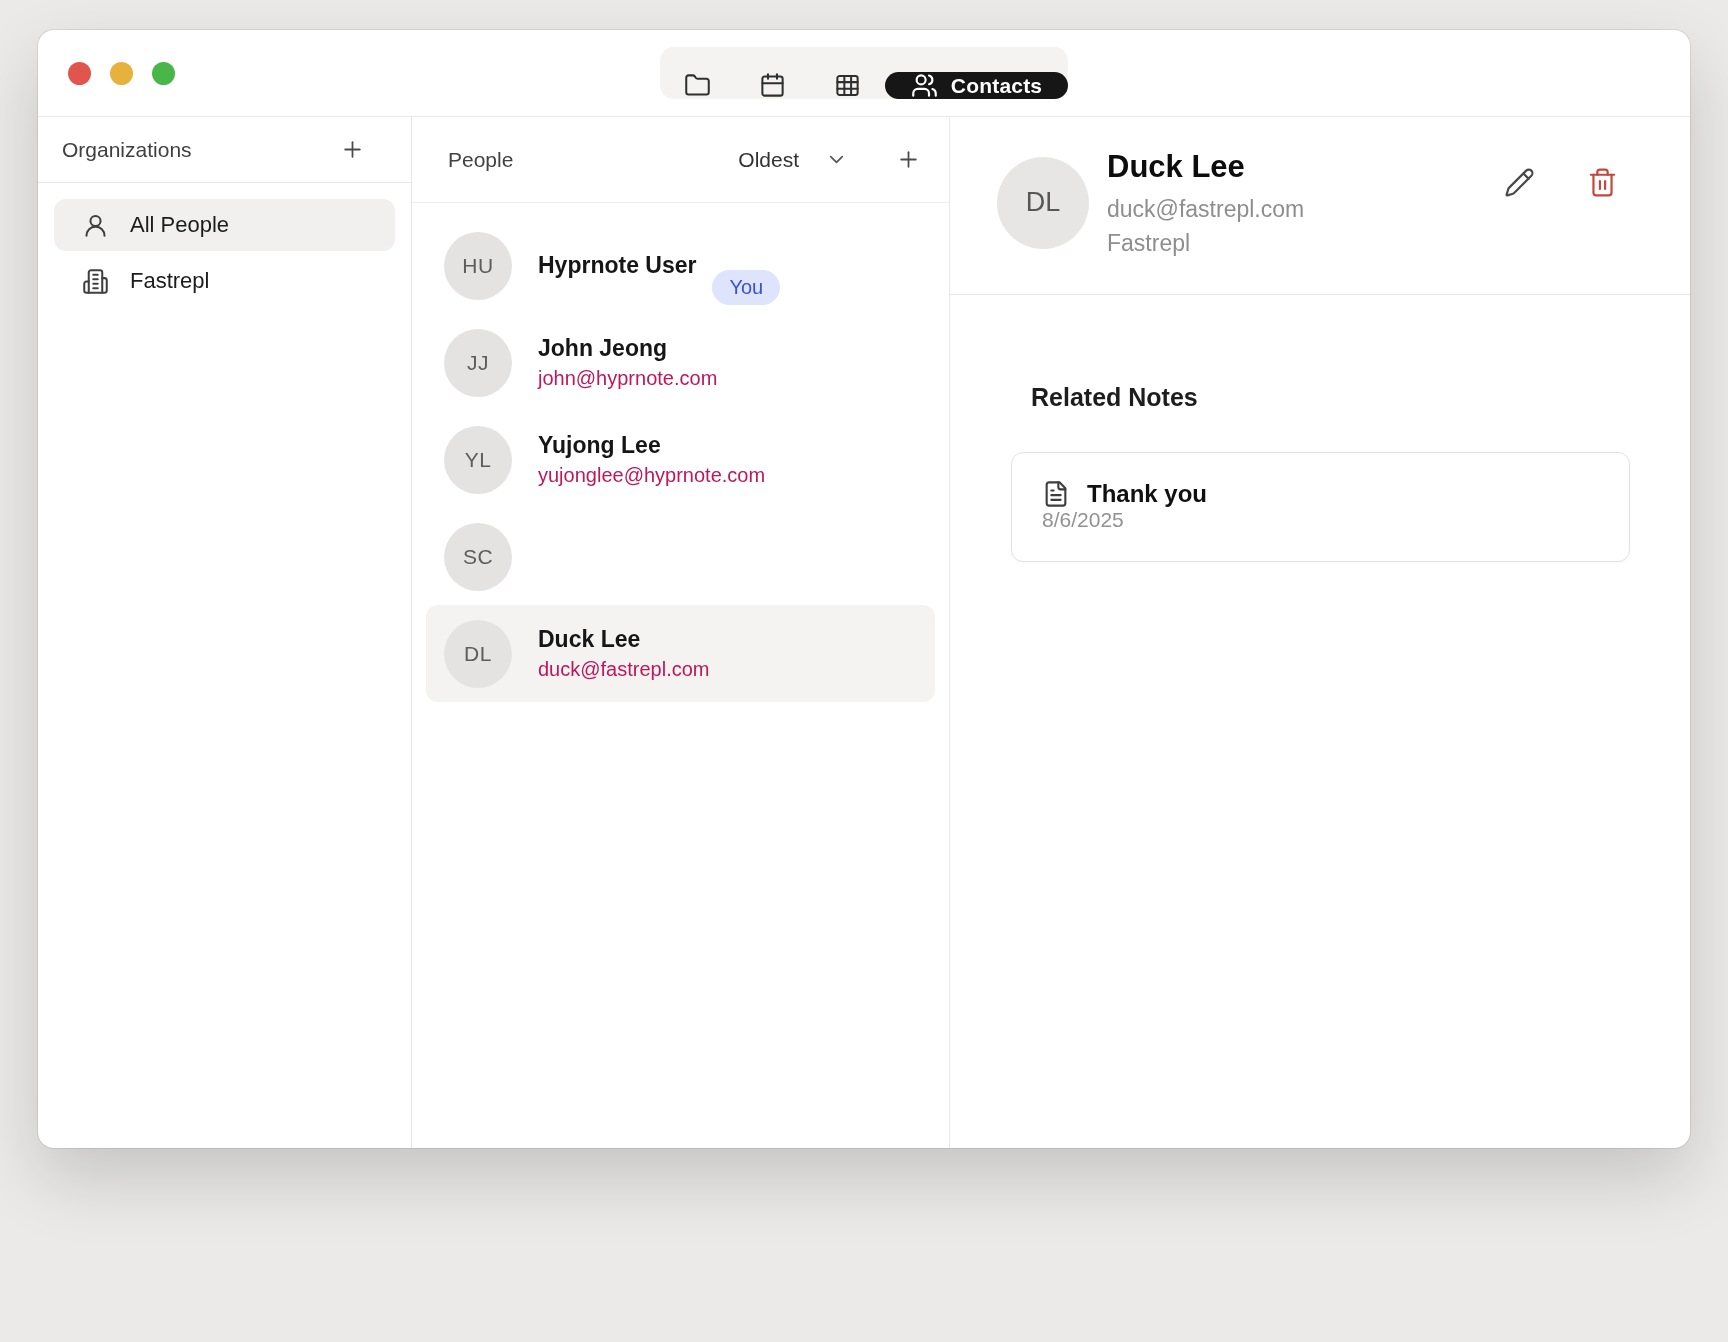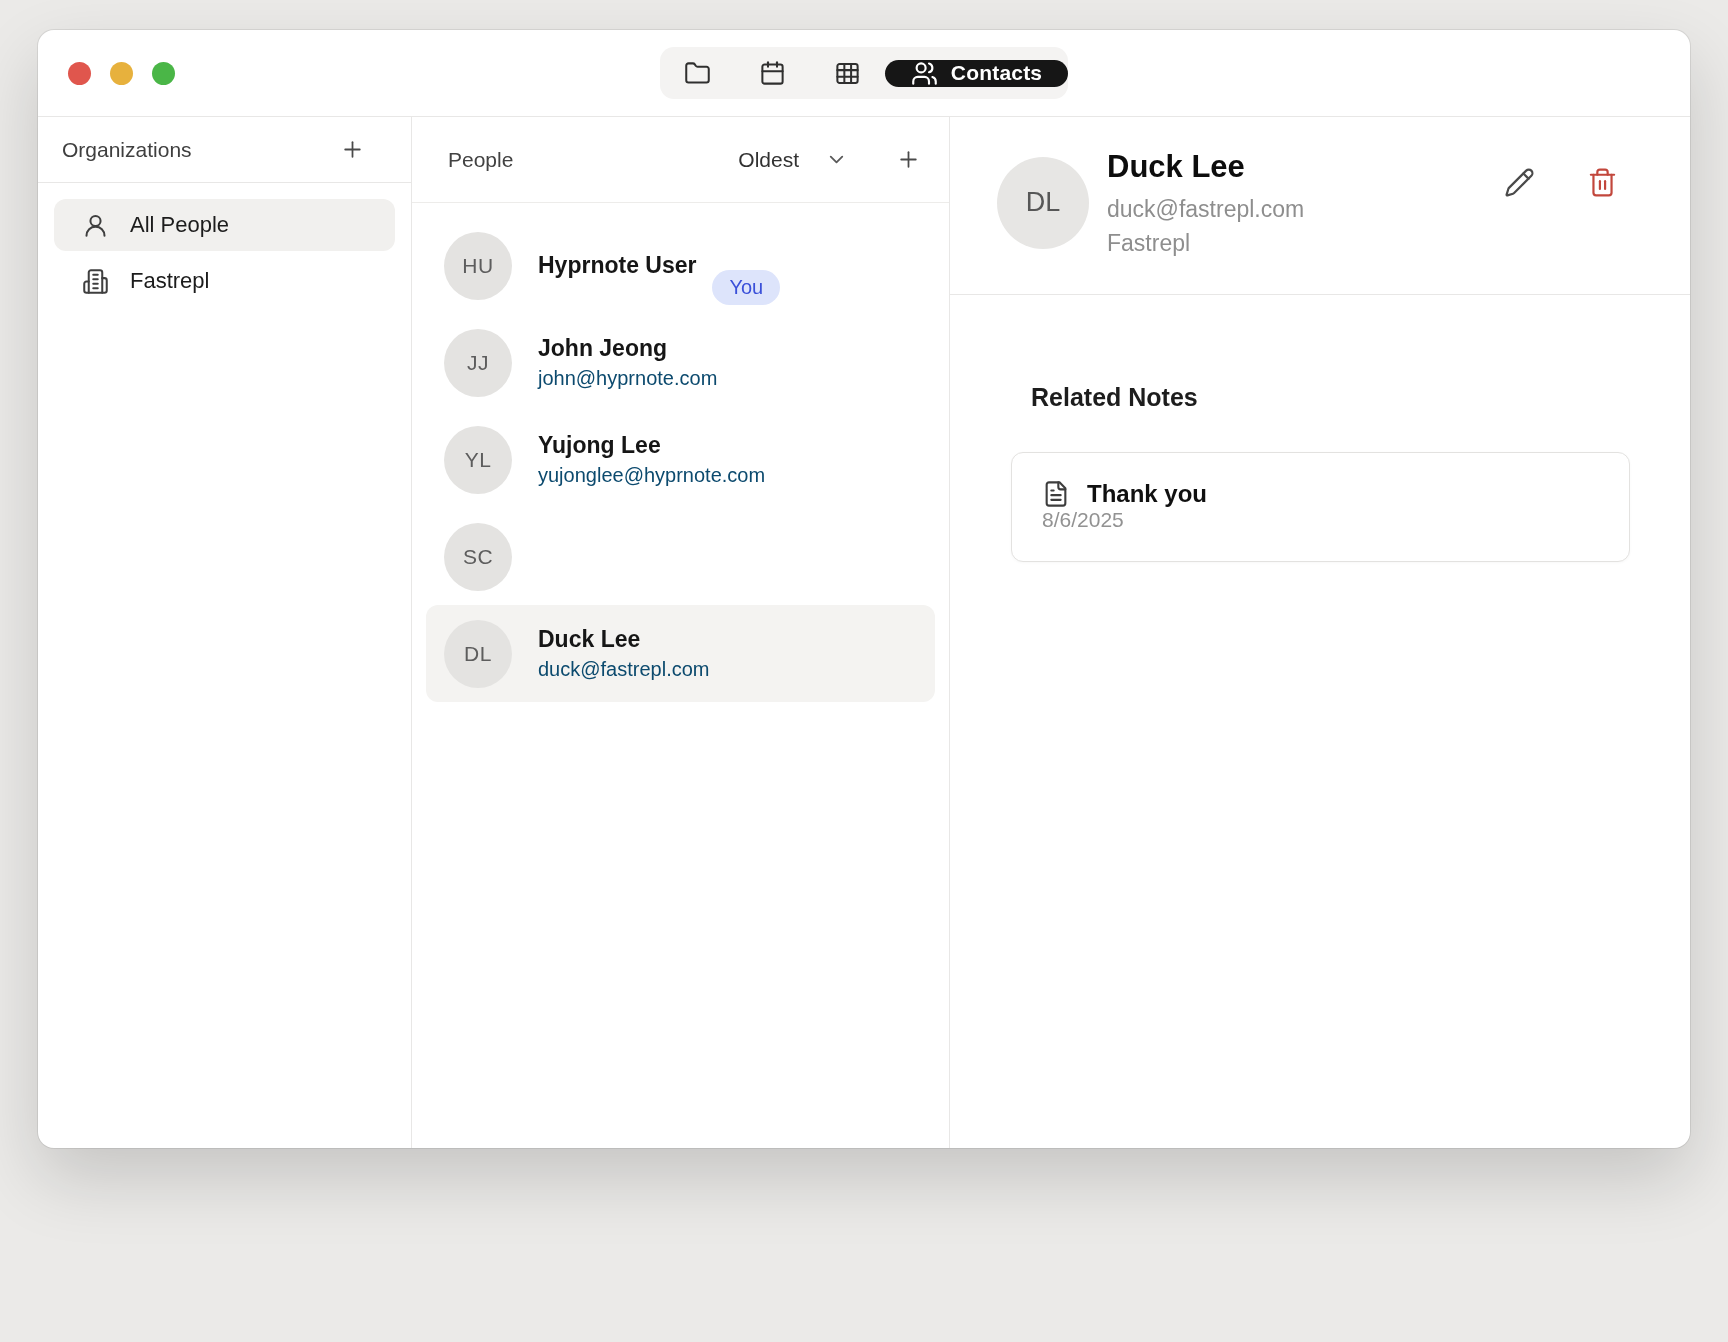--- a/index.html
+++ b/index.html
@@ -16,21 +16,21 @@
     box-shadow:0 0 0 1px rgba(0,0,0,.08), 0 30px 70px rgba(0,0,0,.16);
     display:flex; flex-direction:column; overflow:hidden;
   }
   
   .titlebar { height:87px; flex:0 0 87px; border-bottom:1px solid #e8e7e6; position:relative; display:flex; align-items:center; justify-content:center; }
   .traffic { position:absolute; left:30px; top:0; height:100%; display:flex; align-items:center; gap:19px; }
   .light { width:23px; height:23px; border-radius:50%; border:none; cursor:default; }
   .light.close { background:var(--close-red,#e0564d); }
   .light.min   { background:var(--minimize-yellow,#e7b13d); }
   .light.zoom  { background:var(--zoom-green,#4ab647); }
-  .segbar { height:52px; background:#f4f3f2; border-radius:14px; display:flex; align-items:center; }
+  .segbar { height:52px; background:#f4f3f2; border-radius:14px; display:flex; align-items:flex-end; }
   .seg { width:75px; display:flex; align-items:center; justify-content:center; background:none; border:none; color:#2f2f2f; border-radius:14px; }
   .seg-active {
     display:flex; align-items:center; gap:13px; padding:0 26px; border:none; border-radius:14px;
     background:var(--active-tab-bg,#161616); color:var(--active-tab-text,#fff);
     font-family:inherit; font-size:21px; font-weight:700; letter-spacing:.2px;
   }
   
   .main { flex:1; display:flex; min-height:0; }
   .sidebar { width:374px; flex:0 0 374px; border-right:1px solid #e8e7e6; display:flex; flex-direction:column; }
   .sidebar-header { height:66px; flex:0 0 66px; border-bottom:1px solid #e8e7e6; display:flex; align-items:center; padding:0 46px 0 24px; }
@@ -47,21 +47,21 @@
   .sort-btn { margin-left:auto; background:none; border:none; display:flex; align-items:center; gap:26px; font-family:inherit; font-size:21px; color:#323232; }
   .sort-btn .chev { color:#5a5a5a; display:flex; }
   .people-add { margin-left:48px; }
   .people-list { padding:14px 14px; display:flex; flex-direction:column; }
   .person-row { height:97px; border-radius:12px; display:flex; align-items:center; gap:26px; padding:0 18px; background:none; border:none; font-family:inherit; text-align:left; }
   .person-row.selected { background:#f4f3f1; }
   .avatar { width:68px; height:68px; flex:0 0 68px; border-radius:50%; background:#e4e3e1; color:#5d5d5d; font-size:21px; font-weight:500; display:flex; align-items:center; justify-content:center; letter-spacing:.5px; }
   .p-lines { display:flex; flex-direction:column; gap:5px; min-width:0; }
   .p-toprow { display:flex; align-items:center; gap:16px; }
   .p-name { font-size:23px; font-weight:700; color:#161616; white-space:nowrap; }
-  .p-email { font-size:20px; color:#0c4a6e; white-space:nowrap; }
+  .p-email { font-size:20px; color:#be185d; white-space:nowrap; }
   .you-badge { background:var(--you-badge-bg,#dde4fb); color:var(--you-badge-text,#3a50d9); font-size:20px; font-weight:500; padding:6px 17px; border-radius:999px;margin-top:44px; }
   
   .detail { flex:1; display:flex; flex-direction:column; min-width:0; }
   .detail-header { min-height:178px; flex:0 0 178px; border-bottom:1px solid #e8e7e6; display:flex; align-items:center; gap:18px; padding:0 200px 6px 47px; position:relative; }
   .d-avatar { width:92px; height:92px; flex:0 0 92px; border-radius:50%; background:#e7e6e4; color:#575757; font-size:27px; font-weight:500; display:flex; align-items:center; justify-content:center; }
   .d-lines { display:flex; flex-direction:column; }
   .d-name { font-size:31px; font-weight:700; color:#0d0d0d; }
   .d-email { font-size:23px; color:#8e8e8e; margin-top:11px; }
   .d-org { font-size:23px; color:#8e8e8e; margin-top:7px; }
   .d-actions { position:absolute; top:50px; right:72px; display:flex; gap:52px; }

